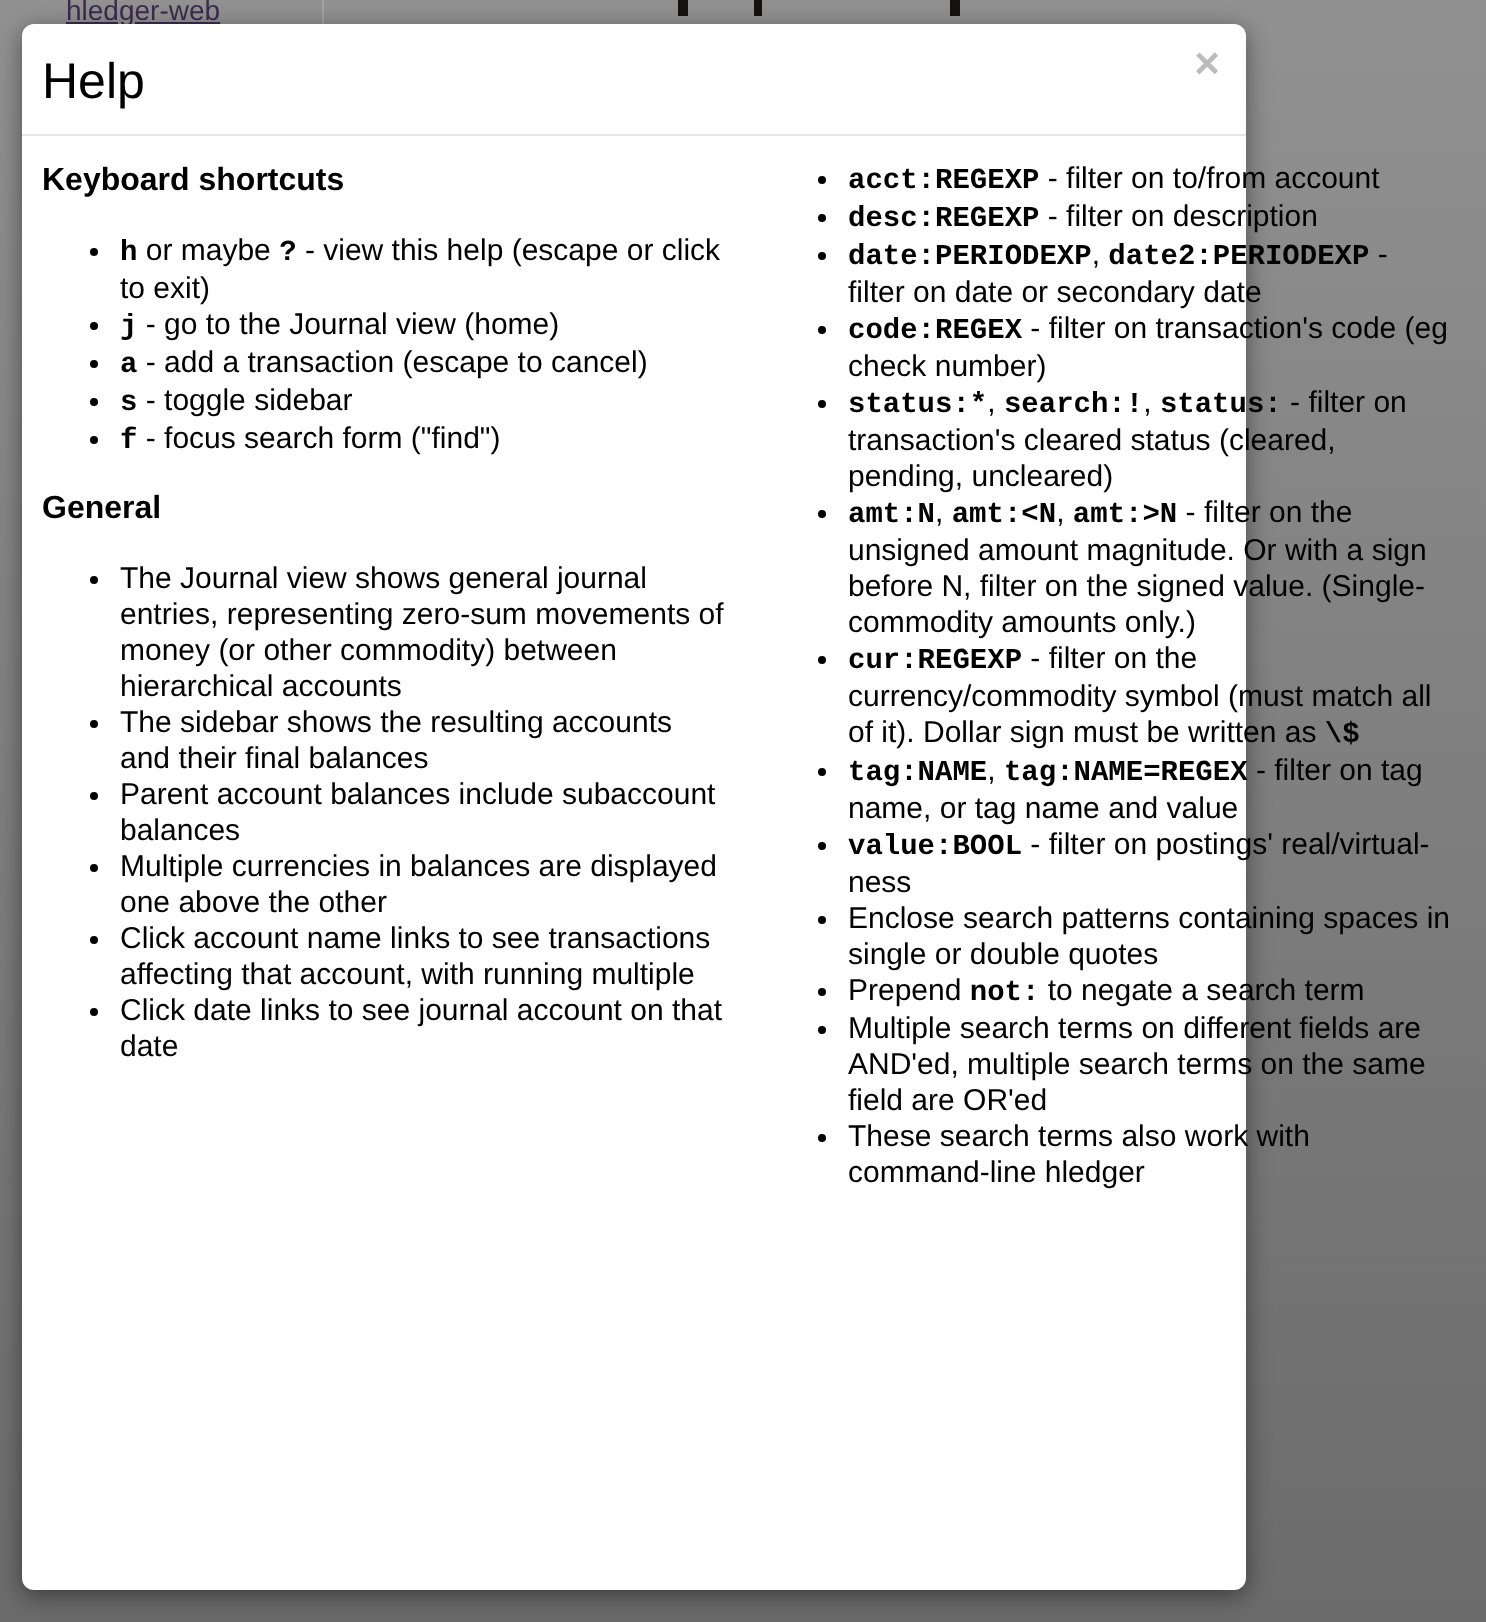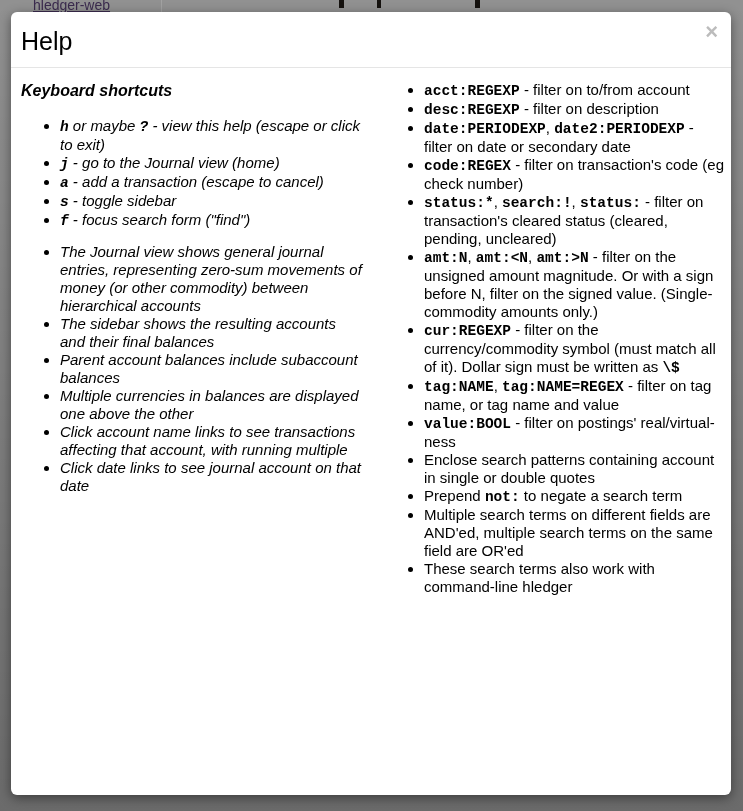--- a/index.html
+++ b/index.html
@@ -27,21 +27,21 @@
     position: absolute; left: 161px; top: 0; width: 1px; height: 13px;
     background: #a2a2a2; z-index: 2;
   }
   .bg-frag { position: absolute; top: 0; height: 8px; width: 5px; background: #15120f; z-index: 2; }
   .bg-frag.f1 { left: 339px; }
   .bg-frag.f2 { left: 377px; width: 4px; }
   .bg-frag.f3 { left: 475px; }
 
   
   .modal {
-    position: absolute; left: 11px; top: 12px; width: 720px; height: 783px;
+    position: absolute; left: 11px; top: 12px; width: 612px; height: 783px;
     background: #ffffff; border-radius: 6px;
     box-shadow: 0 3px 12px rgba(0,0,0,0.45);
     z-index: 3;
   }
   .modal-header {
     position: relative;
     padding: 13px 15px 9px 10px;
     border-bottom: 1px solid #e5e5e5;
   }
   .modal-title {
@@ -49,21 +49,21 @@
   }
   .close-btn {
     position: absolute; top: 10px; right: 13px;
     border: none; background: none; padding: 0;
     font-size: 22px; font-weight: bold; line-height: 20px;
     color: #bcbcbc; cursor: pointer;
     font-family: "Liberation Sans", sans-serif;
   }
   .modal-body { display: flex; padding: 13px 6px 10px 10px; }
   .col { flex: none; }
-  .col-left  { width: 364px; padding-right: 20px; font-style: italic; }
+  .col-left  { width: 364px; padding-right: 20px; }
   .col-right { width: 340px; }
   .section-heading {
     margin: 0 0 16px 0; font-size: 16px; font-weight: bold; line-height: 20px;
   }
   .section-heading.later { margin-top: 15px; }
   ul.help-list { margin: 0 0 13px 0; padding-left: 39px; list-style: disc; }
   ul.help-list li { font-size: 15px; line-height: 18px; }
   code {
     font-family: "Liberation Mono", "DejaVu Sans Mono", monospace;
     font-weight: bold; font-size: 14.5px; color: #000;
@@ -88,40 +88,41 @@
   <div class="modal-body">
     <div class="col col-left">
       <h3 class="section-heading">Keyboard shortcuts</h3>
       <ul class="help-list">
           <li><code>h</code> or maybe <code>?</code> - view this help (escape or click to exit)</li>
           <li><code>j</code> - go to the Journal view (home)</li>
           <li><code>a</code> - add a transaction (escape to cancel)</li>
           <li><code>s</code> - toggle sidebar</li>
           <li><code>f</code> - focus search form ("find")</li>
         </ul>
+      <h3 class="section-heading later">General</h3>
       <ul class="help-list">
           <li>The Journal view shows general journal entries, representing zero-sum movements of money (or other commodity) between hierarchical accounts</li>
           <li>The sidebar shows the resulting accounts and their final balances</li>
           <li>Parent account balances include subaccount balances</li>
           <li>Multiple currencies in balances are displayed one above the other</li>
           <li>Click account name links to see transactions affecting that account, with running multiple</li>
           <li>Click date links to see journal account on that date</li>
         </ul>
     </div>
     <div class="col col-right">
       <ul class="help-list">
           <li><code>acct:REGEXP</code> - filter on to/from account</li>
           <li><code>desc:REGEXP</code> - filter on description</li>
           <li><code>date:PERIODEXP</code>, <code>date2:PERIODEXP</code> - filter on date or secondary date</li>
           <li><code>code:REGEX</code> - filter on transaction's code (eg check number)</li>
           <li><code>status:*</code>, <code>search:!</code>, <code>status:</code> - filter on transaction's cleared status (cleared, pending, uncleared)</li>
           <li><code>amt:N</code>, <code>amt:&lt;N</code>, <code>amt:&gt;N</code> - filter on the unsigned amount magnitude. Or with a sign before N, filter on the signed value. (Single-commodity amounts only.)</li>
           <li><code>cur:REGEXP</code> - filter on the currency/commodity symbol (must match all of it). Dollar sign must be written as <code>\$</code></li>
           <li><code>tag:NAME</code>, <code>tag:NAME=REGEX</code> - filter on tag name, or tag name and value</li>
           <li><code>value:BOOL</code> - filter on postings' real/virtual-ness</li>
-          <li>Enclose search patterns containing account in single or double quotes</li>
+          <li>Enclose search patterns containing spaces in single or double quotes</li>
           <li>Prepend <code>not:</code> to negate a search term</li>
           <li>Multiple search terms on different fields are AND'ed, multiple search terms on the same field are OR'ed</li>
           <li>These search terms also work with command-line hledger</li>
         </ul>
     </div>
   </div>
 </div>
 
 </body></html>

